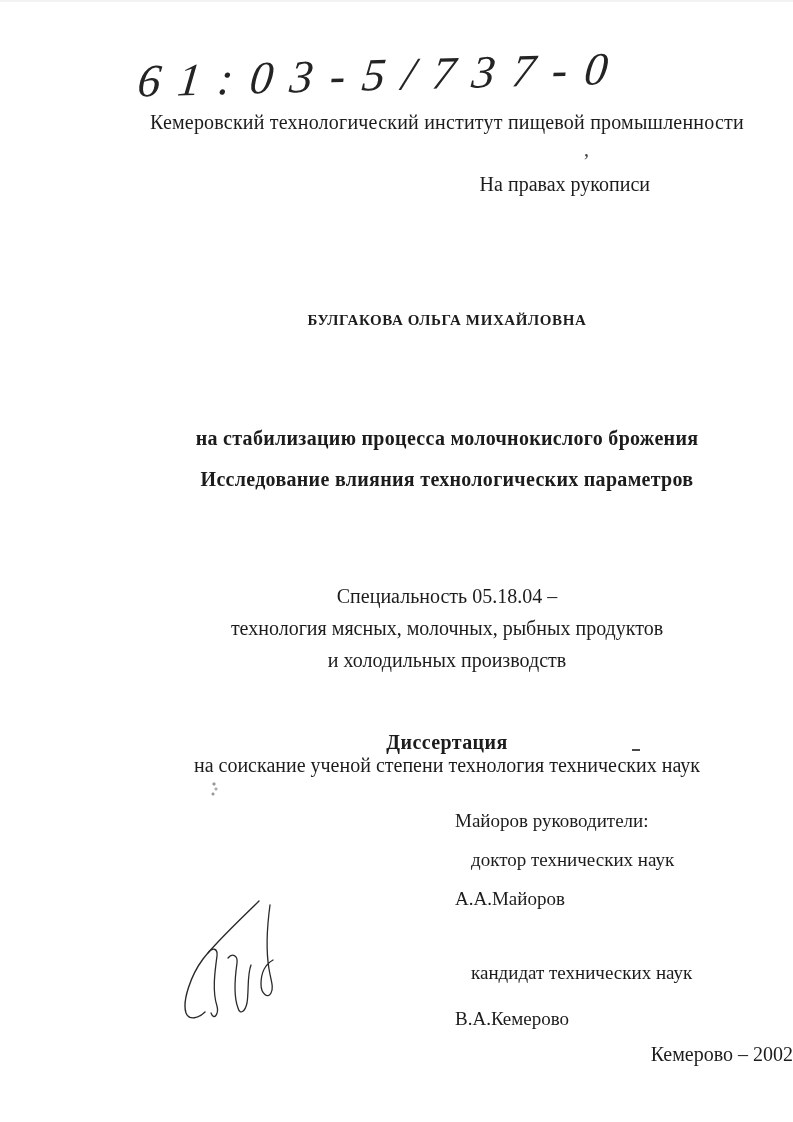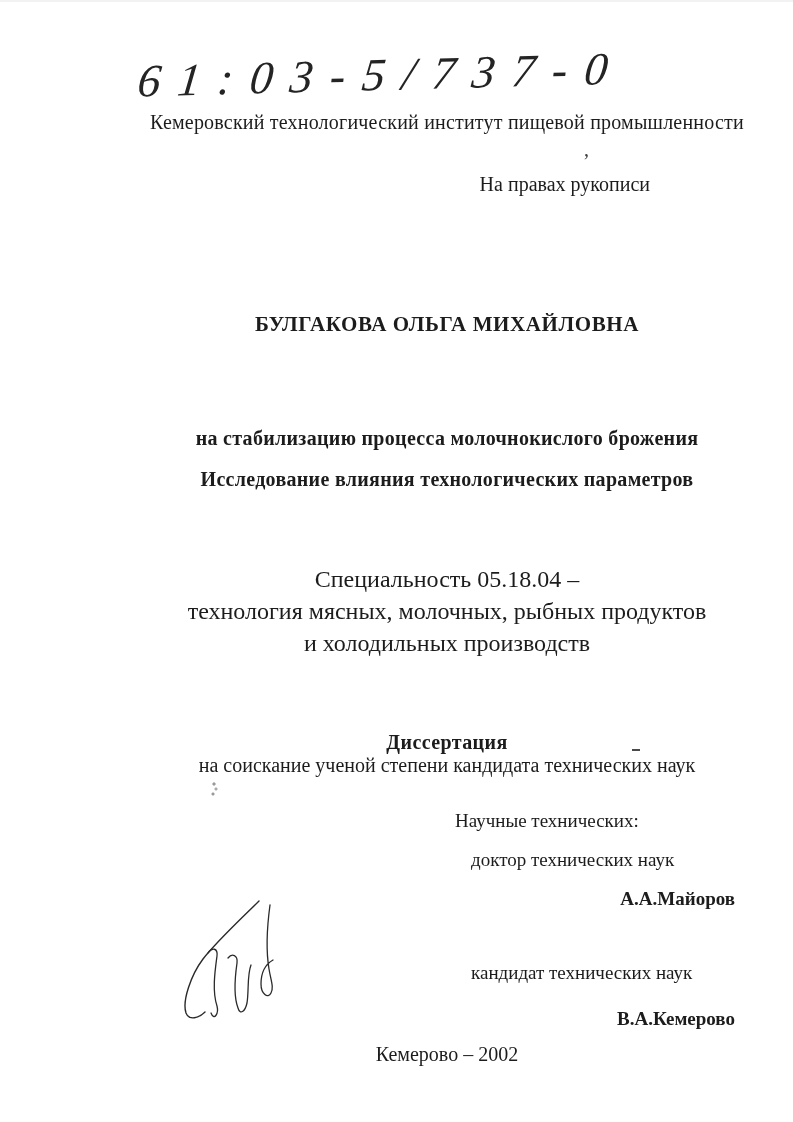--- a/index.html
+++ b/index.html
@@ -48,34 +48,34 @@
   }
   .manuscript-note {
     position: absolute;
     right: 143px;
     top: 173px;
     font-size: 20px;
     text-align: center;
   }
   .author {
     top: 312px;
-    font-size: 21px;
+    font-size: 15px;
     font-weight: bold;
     letter-spacing: 0.6px;
   }
   .title {
     top: 418px;
     font-size: 20px;
     font-weight: bold;
     line-height: 41px;
     letter-spacing: 0.3px;
   }
   .specialty {
-    top: 563px;
-    font-size: 24px;
+    top: 580px;
+    font-size: 20px;
     line-height: 32px;
   }
   .doctype {
     top: 731px;
     font-size: 20px;
     font-weight: bold;
     letter-spacing: 0.4px;
   }
   .degree-line {
     top: 754px;
@@ -103,32 +103,33 @@
   .supervisors {
     position: absolute;
     left: 455px;
     top: 810px;
     width: 280px;
     font-size: 19px;
     text-align: left;
   }
   .sup-heading { margin: 0 0 14px 0; }
   .sup-degree  { margin: 16px; line-height: 23px; }
-  .sup-name    { margin: 0 0 0 0; font-weight: bold; line-height: 24px; text-align: right; }
+  .sup-name    { margin: 0 0 0 0; font-weight: normal; line-height: 24px; }
   .sup-gap     { height: 34px; }
   .signature {
     position: absolute;
     left: 183px;
     top: 895px;
     width: 110px;
     height: 135px;
   }
   .city-year {
     top: 1043px;
     font-size: 20px;
+    text-align: right;
   }
   .top-edge {
     position: absolute;
     left: 0; top: 0;
     width: 100%; height: 2px;
     background: #f2f2f2;
   }
 </style>
 </head>
 <body>
@@ -153,27 +154,27 @@
   </div>
 
   <div class="specialty centered">
     <div>Специальность 05.18.04 –</div>
     <div>технология мясных, молочных, рыбных продуктов</div>
     <div>и холодильных производств</div>
   </div>
 
   <div class="doctype centered">Диссертация</div>
 
-  <div class="degree-line centered">на соискание ученой степени кандидата технических наук</div>
+  <div class="degree-line centered">на соискание ученой степени технология технических наук</div>
 
   <div class="artifact-dash"></div>
   <div class="artifact-smudge"></div>
 
   <div class="supervisors">
-    <div class="sup-heading">Научные технических:</div>
+    <div class="sup-heading">Майоров руководители:</div>
     <div class="sup-degree">доктор технических наук</div>
     <div class="sup-name">А.А.Майоров</div>
     <div class="sup-gap"></div>
     <div class="sup-degree">кандидат технических наук</div>
     <div class="sup-gap" style="height:7px"></div>
     <div class="sup-name">В.А.Кемерово</div>
   </div>
 
   <svg class="signature" viewBox="0 0 110 135" fill="none" xmlns="http://www.w3.org/2000/svg">
     <path d="M 76 6 C 62 20 34 46 20 64 C 8 80 -1 106 3 118 C 6 126 16 123 22 117" stroke="#2a2a2a" stroke-width="1.4" stroke-linecap="round"></path>

